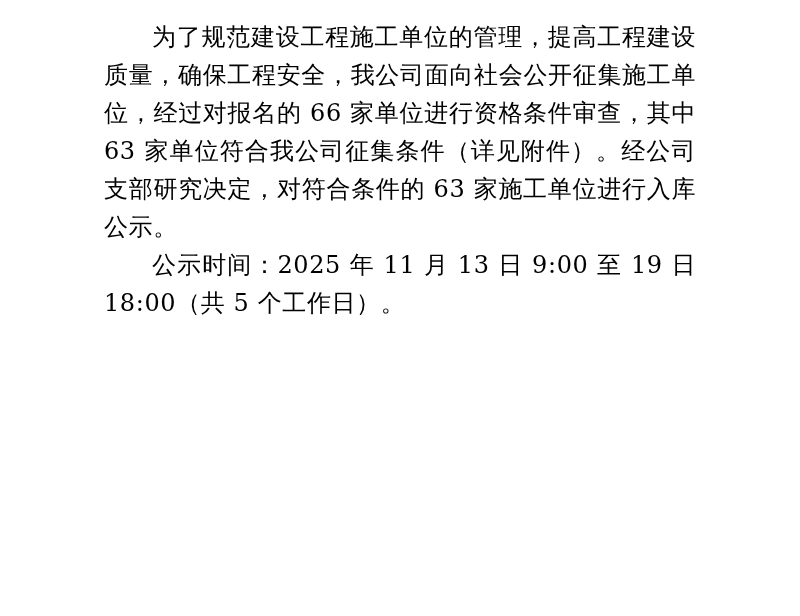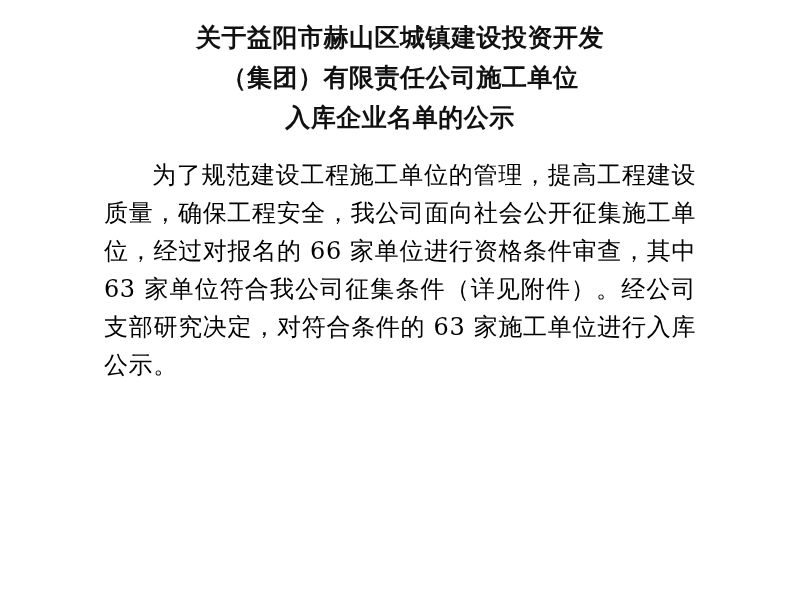--- a/index.html
+++ b/index.html
@@ -45,23 +45,19 @@
   .para {
     margin: 0;
     text-indent: 2em;
   }
 </style>
 </head>
 <body>
 
 <div class="page">
 
-  <h1 class="doc-title">
-    <span class="tline">关于益阳市赫山区城镇建设投资开发</span>
-    <span class="tline">（集团）有限责任公司施工单位</span>
-    <span class="tline">入库企业名单的公示</span>
-  </h1>
 
   <div class="body-text">
     <p class="para">为了规范建设工程施工单位的管理，提高工程建设质量，确保工程安全，我公司面向社会公开征集施工单位，经过对报名的 66 家单位进行资格条件审查，其中 63 家单位符合我公司征集条件（详见附件）。经公司支部研究决定，对符合条件的 63 家施工单位进行入库公示。</p>
+    <p class="para">公示时间：2025 年 11 月 13 日 9:00 至 19 日 18:00（共 5 个工作日）。</p>
   </div>
 
 </div>
 
 </body></html>

